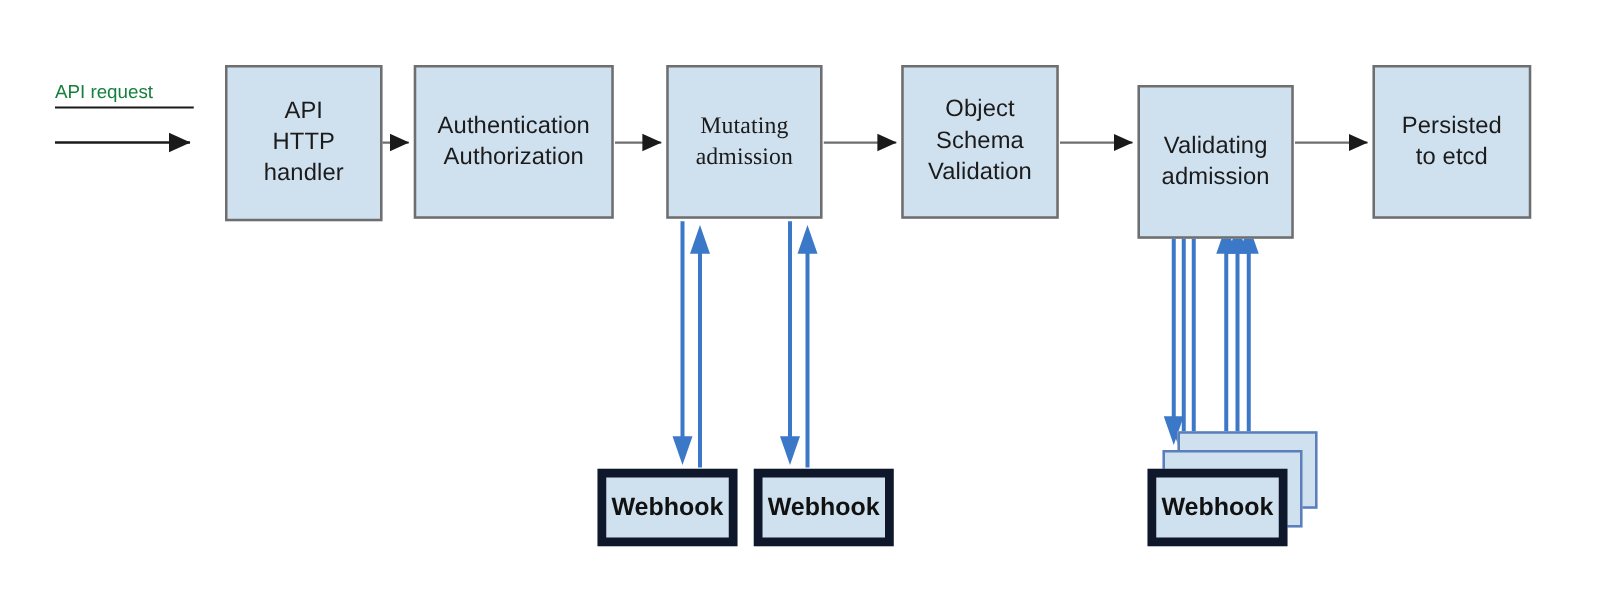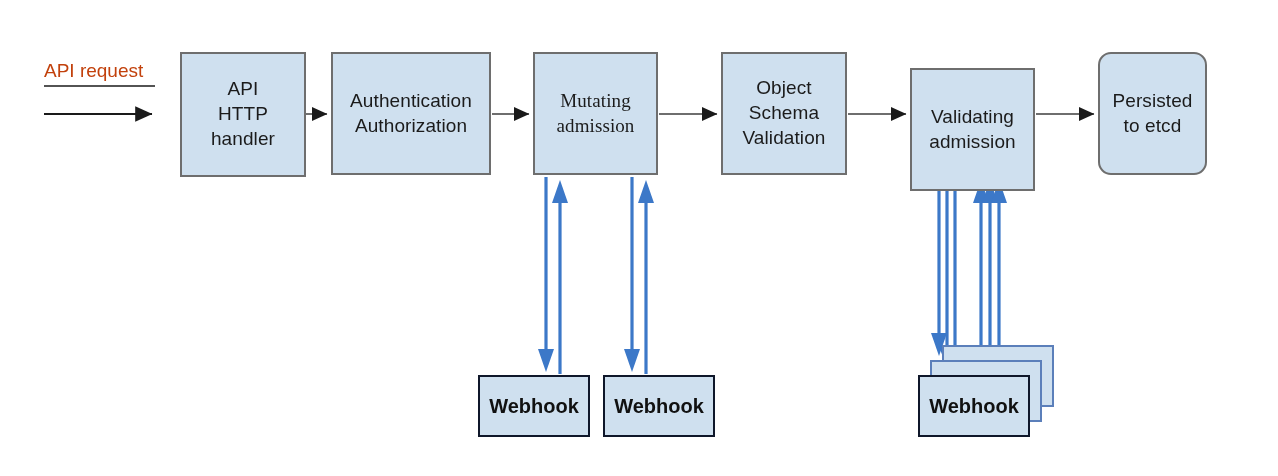--- a/index.html
+++ b/index.html
@@ -31,39 +31,39 @@
     line-height: 1.30;
     letter-spacing: 0.1px;
   }
   .stage-box .lines {
     white-space: pre-line;
   }
   .webhook-box {
     position: absolute;
     box-sizing: border-box;
     background: #cfe0ef;
-    border: 2px solid #0f172a;
+    border: 7px solid #0f172a;
     display: flex;
     align-items: center;
     justify-content: center;
     text-align: center;
     color: #111111;
     font-size: 20px;
     font-weight: 700;
   }
   .webhook-ghost {
     position: absolute;
     box-sizing: border-box;
     background: #cfe0ef;
     border: 2px solid #5b7fba;
   }
   .edge-label {
     position: absolute;
-    font-size: 19px;
-    color: #c2410c;
+    font-size: 15px;
+    color: #15803d;
     white-space: nowrap;
   }
   svg.overlay {
     position: absolute;
     left: 0;
     top: 0;
     width: 1278px;
     height: 476px;
     pointer-events: none;
   }
@@ -161,21 +161,21 @@
     <span class="lines">Object
 Schema
 Validation</span>
   </div>
 
   <div class="stage-box" style="left:910px; top:68px; width:125px; height:123px;">
     <span class="lines">Validating
 admission</span>
   </div>
 
-  <div class="stage-box" style="left:1098px; top:52px; width:109px; height:123px;border-radius:13px;">
+  <div class="stage-box" style="left:1098px; top:52px; width:127px; height:123px;">
     <span class="lines">Persisted
 to etcd</span>
   </div>
 
   <div class="webhook-ghost" style="left:942px; top:345px; width:112px; height:62px; z-index:1;"></div>
   <div class="webhook-ghost" style="left:930px; top:360px; width:112px; height:62px; z-index:2;"></div>
 
   <div class="webhook-box" style="left:478px; top:375px; width:112px; height:62px;">
     <span>Webhook</span>
   </div>

